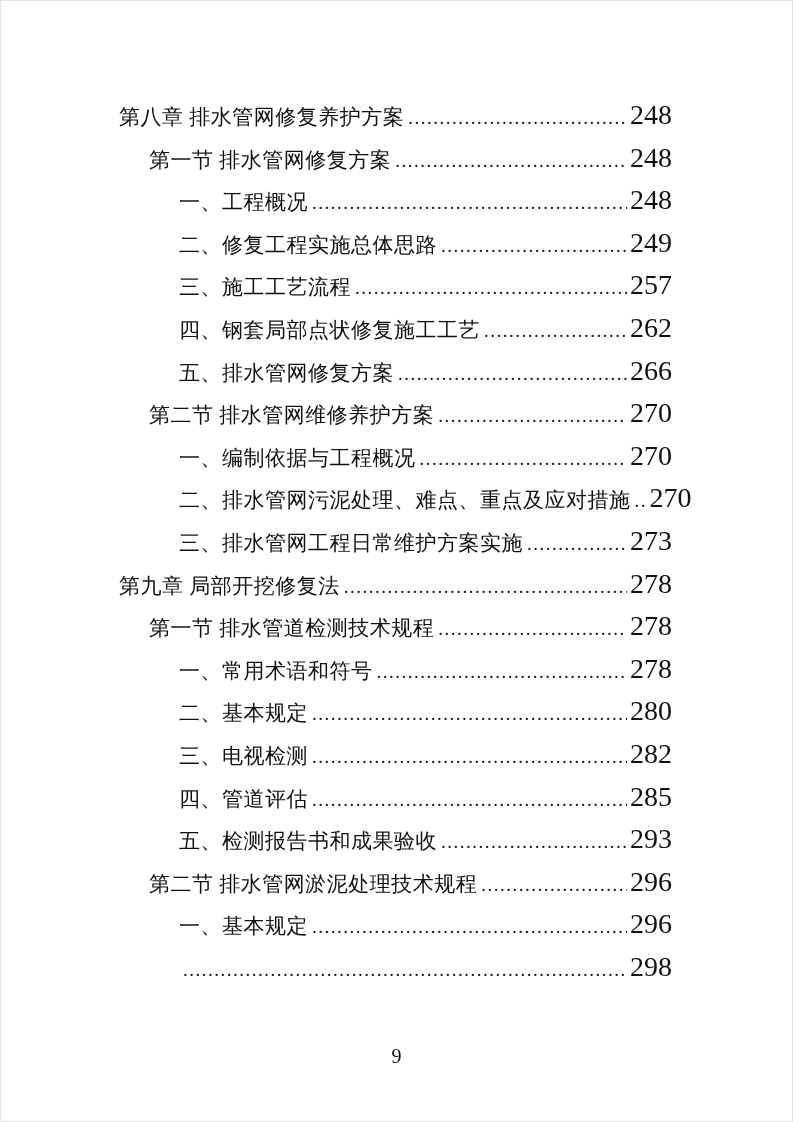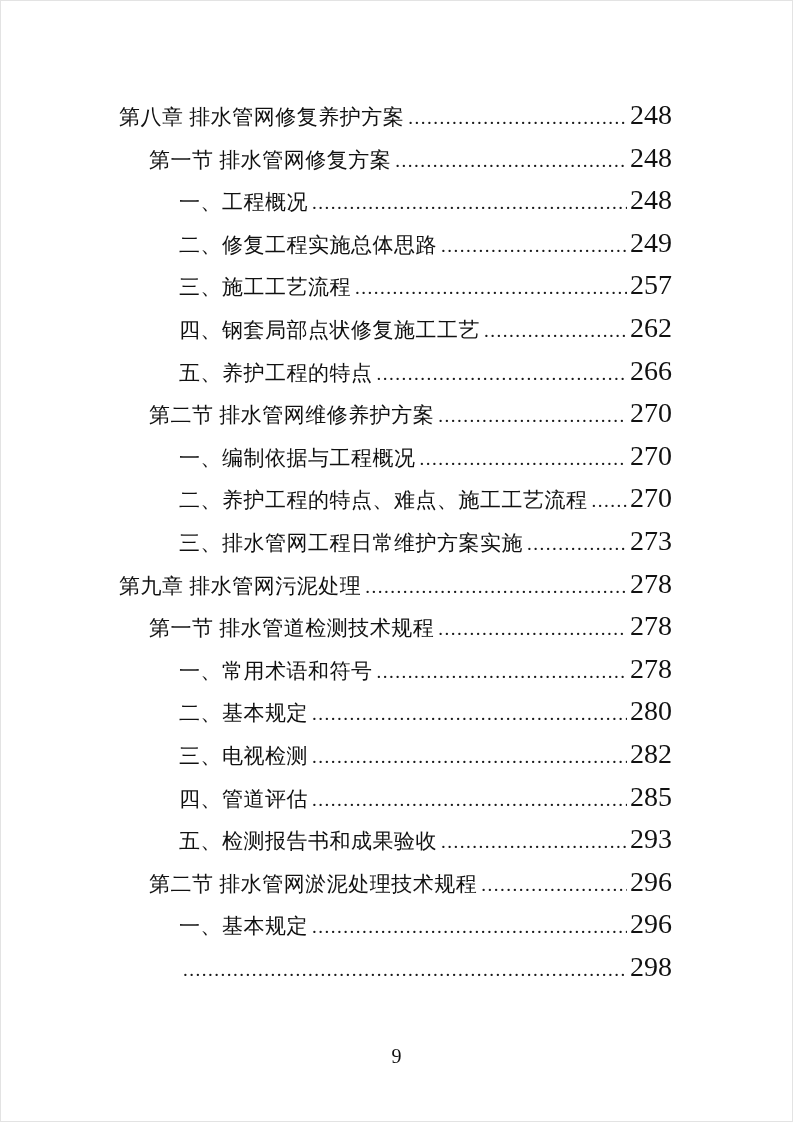--- a/index.html
+++ b/index.html
@@ -93,46 +93,46 @@
     <span class="toc-label">三、施工工艺流程</span>
     <span class="toc-leader"></span>
     <span class="toc-page">257</span>
   </div>
       <div class="toc-row lvl-item">
     <span class="toc-label">四、钢套局部点状修复施工工艺</span>
     <span class="toc-leader"></span>
     <span class="toc-page">262</span>
   </div>
       <div class="toc-row lvl-item">
-    <span class="toc-label">五、养护工程的特点</span>
+    <span class="toc-label">五、排水管网修复方案</span>
     <span class="toc-leader"></span>
     <span class="toc-page">266</span>
   </div>
       <div class="toc-row lvl-section">
     <span class="toc-label">第二节 排水管网维修养护方案</span>
     <span class="toc-leader"></span>
     <span class="toc-page">270</span>
   </div>
       <div class="toc-row lvl-item">
     <span class="toc-label">一、编制依据与工程概况</span>
     <span class="toc-leader"></span>
     <span class="toc-page">270</span>
   </div>
       <div class="toc-row lvl-item">
-    <span class="toc-label">二、养护工程的特点、难点、施工工艺流程</span>
+    <span class="toc-label">二、排水管网污泥处理、难点、重点及应对措施</span>
     <span class="toc-leader"></span>
     <span class="toc-page">270</span>
   </div>
       <div class="toc-row lvl-item">
     <span class="toc-label">三、排水管网工程日常维护方案实施</span>
     <span class="toc-leader"></span>
     <span class="toc-page">273</span>
   </div>
       <div class="toc-row lvl-chapter">
-    <span class="toc-label">第九章 排水管网污泥处理</span>
+    <span class="toc-label">第九章 局部开挖修复法</span>
     <span class="toc-leader"></span>
     <span class="toc-page">278</span>
   </div>
       <div class="toc-row lvl-section">
     <span class="toc-label">第一节 排水管道检测技术规程</span>
     <span class="toc-leader"></span>
     <span class="toc-page">278</span>
   </div>
       <div class="toc-row lvl-item">
     <span class="toc-label">一、常用术语和符号</span>

